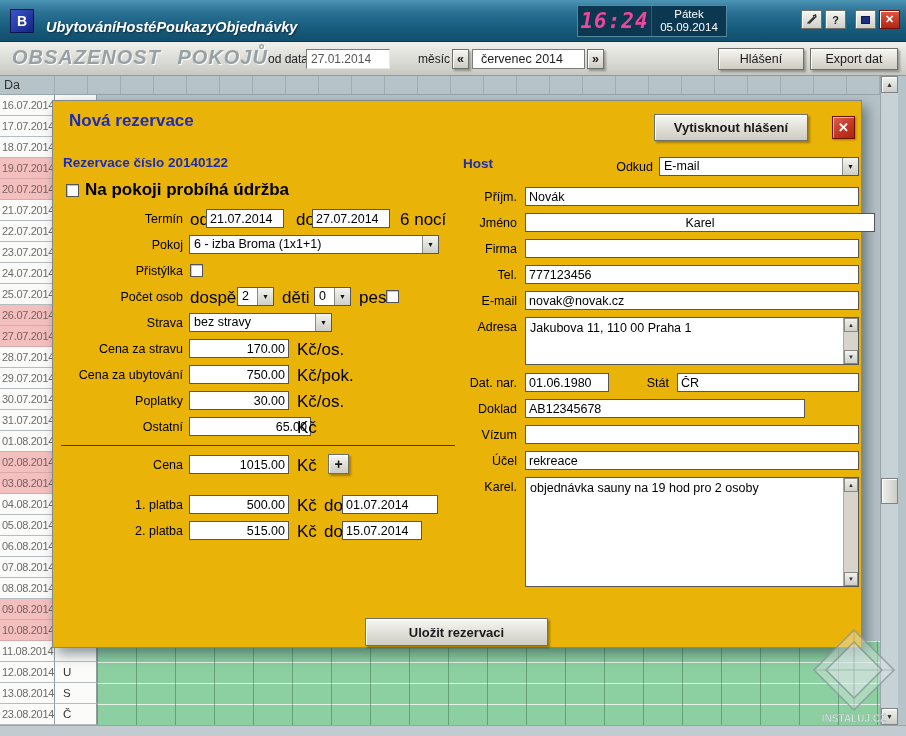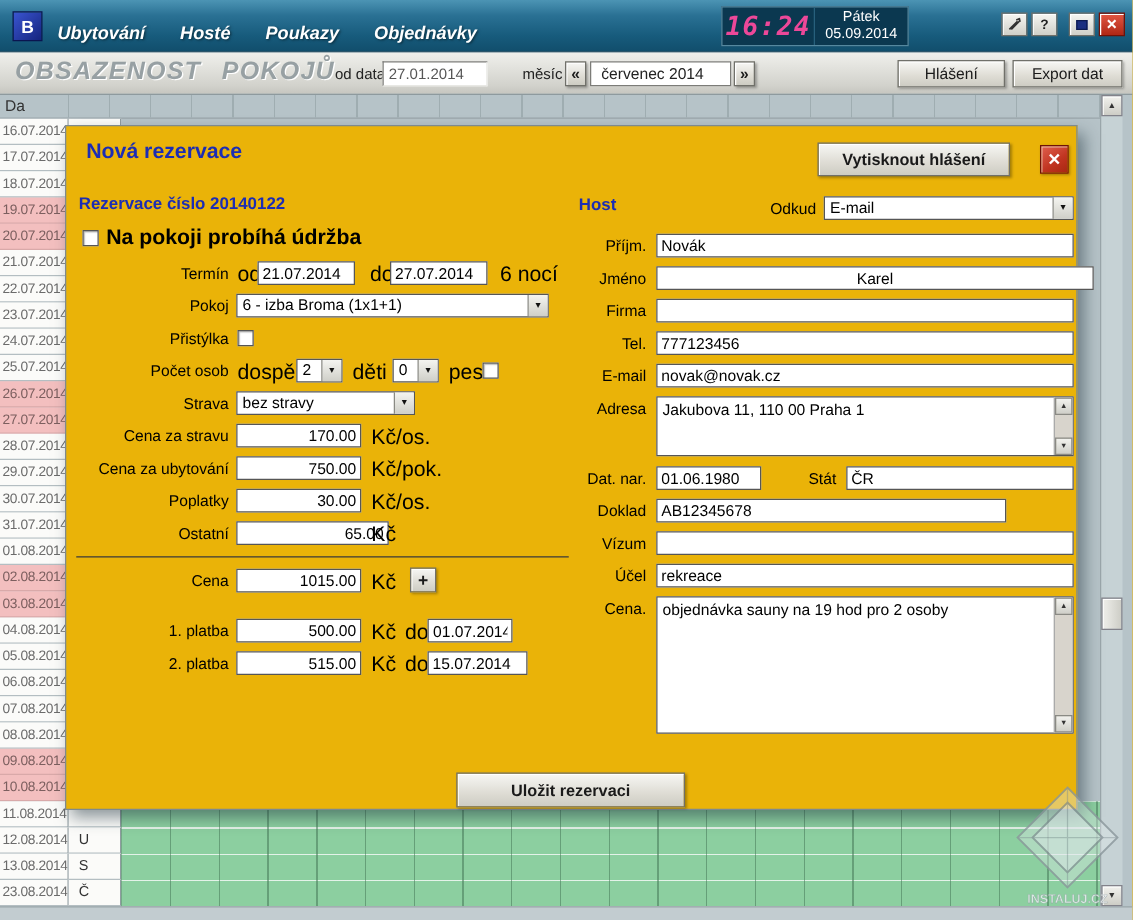--- a/index.html
+++ b/index.html
@@ -9,21 +9,21 @@
   }
   *{box-sizing:border-box;}
 
   
   .titlebar{position:absolute;left:0;top:0;width:906px;height:42px;
     background:linear-gradient(180deg,#4c94b4 0%,#2a7194 30%,#175b7c 70%,#114e6c 100%);
     border-bottom:1px solid #0c3c54;z-index:2;}
   .logo{position:absolute;left:10px;top:9px;width:24px;height:24px;
     background:linear-gradient(135deg,#3a55d0,#15247e);border:1px solid #0a1550;
     color:#fff;font-weight:bold;font-size:14px;display:flex;align-items:center;justify-content:center;}
-  .menu{position:absolute;left:46px;top:0;height:54px;display:flex;align-items:center;gap:28px;}
+  .menu{position:absolute;left:46px;top:0;height:54px;display:flex;align-items:center;}
   .menu-item{color:#fff;font-style:italic;font-weight:bold;font-size:14.5px;
     text-shadow:1px 1px 2px rgba(0,0,0,.5);cursor:default;}
   .clock{position:absolute;left:577px;top:5px;width:150px;height:32px;background:#0b3850;
     border:1px solid #55889f;display:flex;}
   .clock-time{width:74px;border-right:1px solid #27607c;color:#ec4899;
     font-family:"DejaVu Sans Mono",monospace;font-style:italic;font-weight:bold;font-size:21px;
     display:flex;align-items:center;justify-content:center;letter-spacing:1px;}
   .clock-date{flex:1;display:flex;flex-direction:column;align-items:center;justify-content:center;
     color:#fff;font-size:11.5px;line-height:13.5px;}
   .winbtns{position:absolute;right:6px;top:10px;display:flex;gap:3px;}
@@ -372,21 +372,21 @@
 
   <span class="flabel" style="left:0;top:355px;width:130px">Cena</span>
   <input class="finput num" style="left: 136px; top: 354px; width: 100px;" value="1015.00">
   <span class="ftext" style="left:244px;top:355px">Kč</span>
   <div class="btn3d plus-btn">+</div>
 
   <span class="flabel" style="left:0;top:395px;width:130px">1. platba</span>
   <input class="finput num" style="left: 136px; top: 394px; width: 100px;" value="500.00">
   <span class="ftext" style="left:244px;top:395px">Kč</span>
   <span class="ftext" style="left:271px;top:395px">do</span>
-  <input class="finput" style="left: 289px; top: 394px; width: 68px;" value="01.07.2014">
+  <input class="finput" style="left: 289px; top: 394px; width: 96px;" value="01.07.2014">
 
   <span class="flabel" style="left:0;top:421px;width:130px">2. platba</span>
   <input class="finput num" style="left: 136px; top: 420px; width: 100px;" value="515.00">
   <span class="ftext" style="left:244px;top:421px">Kč</span>
   <span class="ftext" style="left:271px;top:421px">do</span>
   <input class="finput" style="left: 289px; top: 420px; width: 80px;" value="15.07.2014">
 
   <div class="blue-label" style="left:410px;top:55px">Host</div>
   <span class="flabel" style="left:520px;top:57px;width:80px">Odkud</span>
   <div class="fselect" style="left:606px;top:56px;width:200px">
@@ -425,21 +425,21 @@
 
   <span class="flabel" style="left:352px;top:299px;width:112px">Doklad</span>
   <input class="finput" style="left: 472px; top: 298px; width: 280px;" value="AB12345678">
 
   <span class="flabel" style="left:352px;top:325px;width:112px">Vízum</span>
   <input class="finput" style="left: 472px; top: 324px; width: 334px;">
 
   <span class="flabel" style="left:352px;top:351px;width:112px">Účel</span>
   <input class="finput" style="left: 472px; top: 350px; width: 334px;" value="rekreace">
 
-  <span class="flabel" style="left:352px;top:377px;width:112px">Cena.</span>
+  <span class="flabel" style="left:352px;top:377px;width:112px">Karel.</span>
   <div class="ftextarea" style="left:472px;top:376px;width:334px;height:110px">
     <div class="ta-text">objednávka sauny na 19 hod pro 2 osoby</div>
     <div class="ta-scroll">
       <div class="ta-btn up">▲</div>
       <div class="ta-btn down">▼</div>
     </div>
   </div>
 
   <div class="btn3d save-btn">Uložit rezervaci</div>
 </div>

